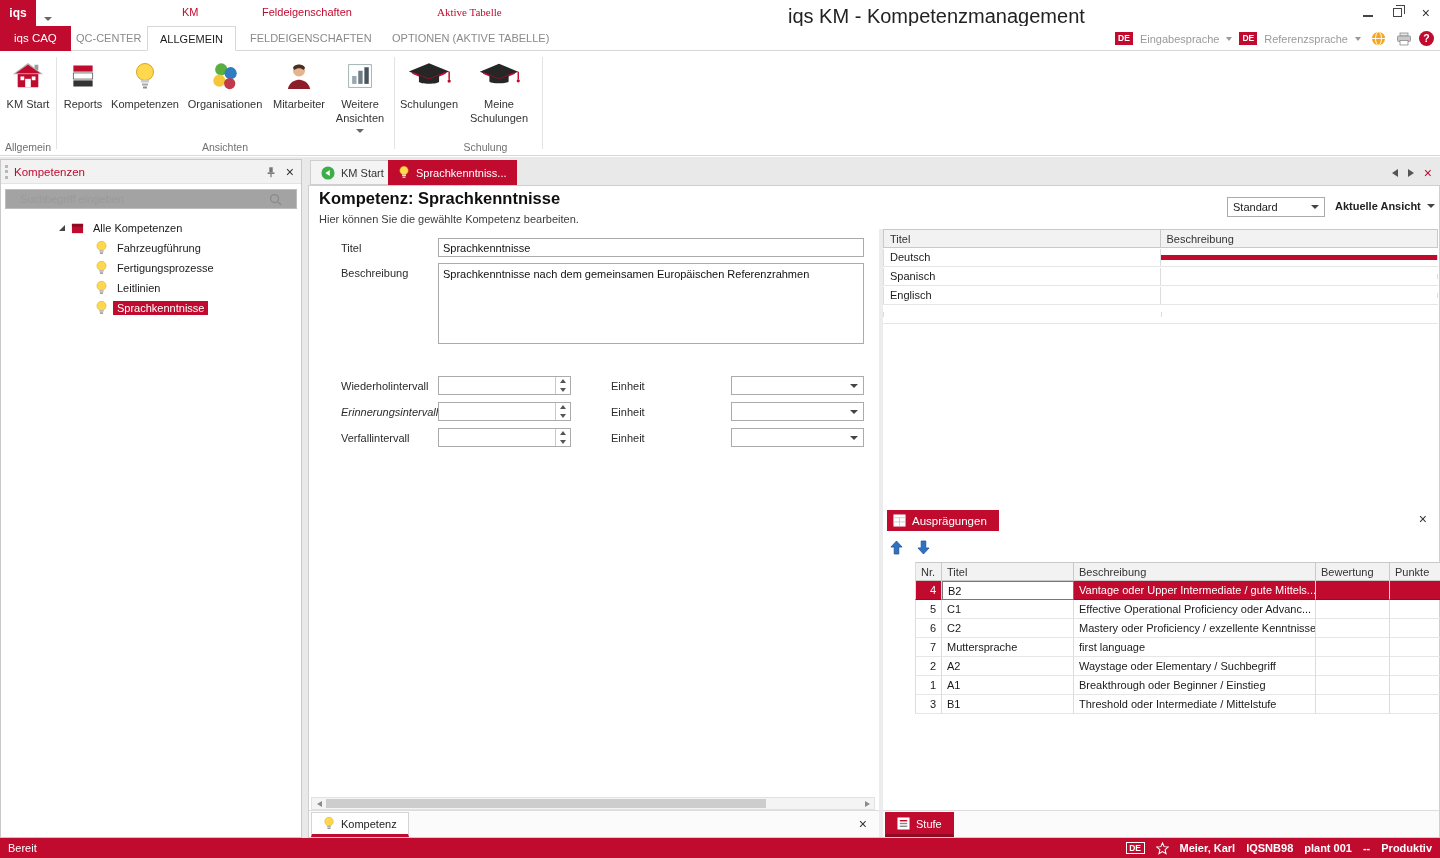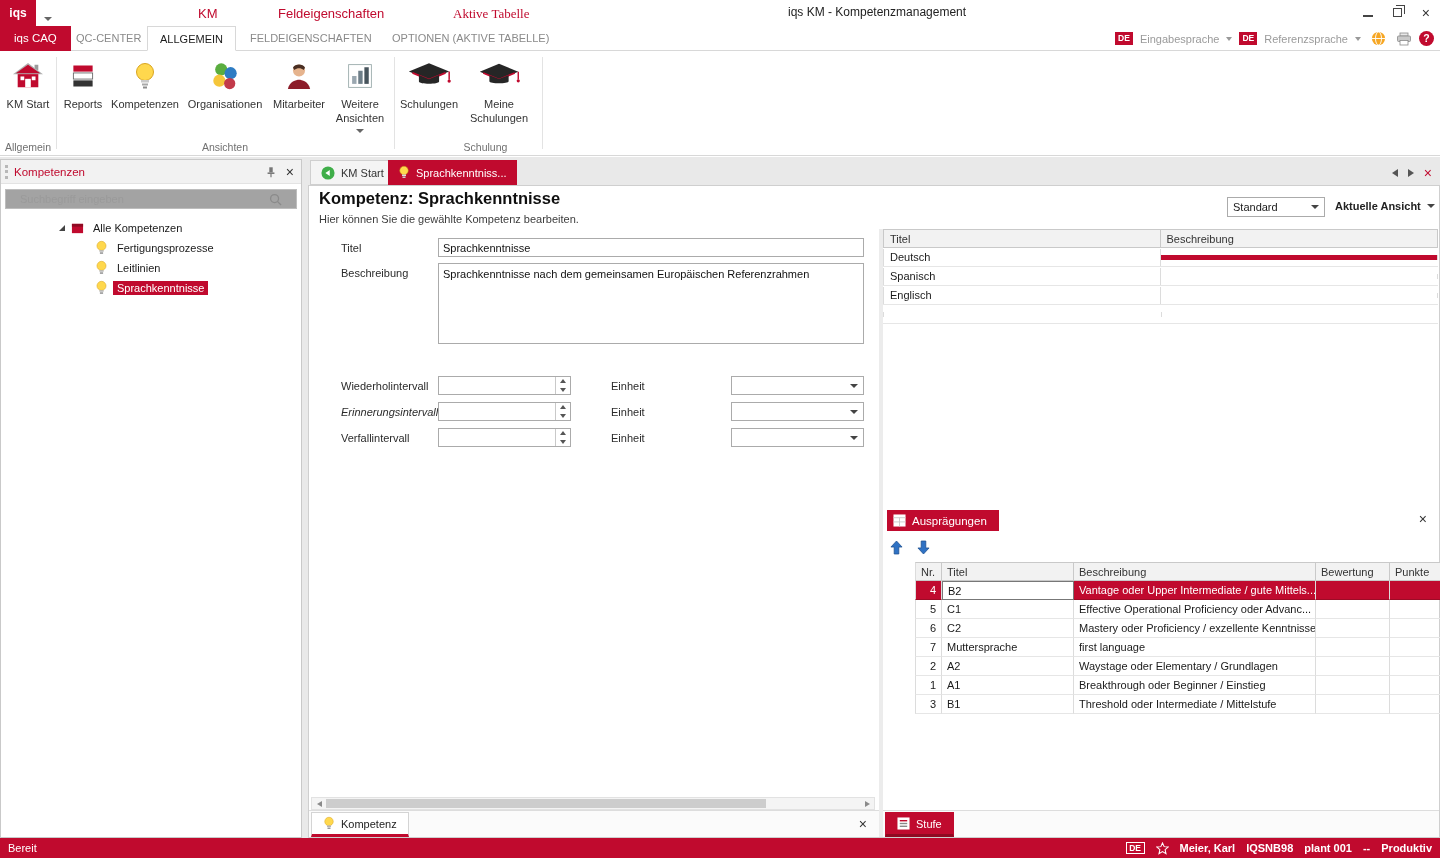--- a/index.html
+++ b/index.html
@@ -7,23 +7,23 @@
   html,body { width:1440px; height:858px; overflow:hidden; }
   body { font-family:"Liberation Sans", sans-serif; font-size:11px; color:#1a1a1a; background:#fff; }
   #app { position:relative; width:1440px; height:858px; background:#fff; overflow:hidden; }
   svg { display:block; }
 
   
   .titlebar { position:absolute; top:0; left:0; right:0; height:26px; background:#fff; }
   .tb-logo { position:absolute; left:0; top:0; width:36px; height:26px; background:var(--accent); color:#fff; font-weight:bold; font-size:12px; text-align:center; line-height:26px; }
   .tb-caret { position:absolute; left:44px; top:11px; }
   .caret-down { width:0; height:0; border-left:4px solid transparent; border-right:4px solid transparent; border-top:4px solid #666; display:inline-block; }
-  .tb-qt { position:absolute; top:6px; font-size:13px; color:var(--accent); white-space:nowrap;margin-left:16px; }
+  .tb-qt { position:absolute; top:6px; font-size:11px; color:var(--accent); white-space:nowrap; }
   .qt1 { left:182px; } .qt2 { left:262px; } .qt3 { left:437px;font-family:Liberation Serif, serif; }
-  .tb-title { position:absolute; left:788px; top:5px; font-size:12px; color:#222; white-space:nowrap; }
+  .tb-title { position:absolute; left:788px; top:5px; font-size:20px; color:#222; white-space:nowrap; }
   .tb-controls { position:absolute; right:10px; top:0; height:26px; display:flex; align-items:center; gap:20px; }
   .ic-min { width:10px; height:2px; background:#444; display:inline-block; }
   .ic-restore { position:relative; width:9px; height:9px; border:1px solid #444; display:inline-block; background:#fff; }
   .ic-restore::before { content:""; position:absolute; left:2px; top:-4px; width:8px; height:8px; border:1px solid #444; border-bottom:none; border-left:none; }
   .x-icon { color:#333; font-size:14px; line-height:1; font-weight:normal; }
   .x-icon::before { content:"×"; }
 
   
   .ribbon-tabs { position:absolute; top:26px; left:0; right:0; height:25px; background:#fff; border-bottom:1px solid #d8d8d8; }
   .ft { position:absolute; left:0; top:0; height:25px; line-height:25px; padding:0 14px; background:var(--accent); color:#fff; font-size:11.5px; }
@@ -343,20 +343,30 @@
           <span class="tlabel">Alle Kompetenzen</span>
         </div>
         <div class="trow child">
           <span>
               <svg viewBox="0 0 24 30" width="13" height="16">
                 <circle cx="12" cy="11" r="8.5" fill="#ffd84d" stroke="#d9a520"></circle>
                 <rect x="8" y="19" width="8" height="3" fill="#b5b5b5"></rect>
                 <rect x="9" y="23" width="6" height="3" fill="#999"></rect>
               </svg>
             </span>
+          <span class="tlabel">Fahrzeugführung</span>
+        </div>
+        <div class="trow child">
+          <span>
+              <svg viewBox="0 0 24 30" width="13" height="16">
+                <circle cx="12" cy="11" r="8.5" fill="#ffd84d" stroke="#d9a520"></circle>
+                <rect x="8" y="19" width="8" height="3" fill="#b5b5b5"></rect>
+                <rect x="9" y="23" width="6" height="3" fill="#999"></rect>
+              </svg>
+            </span>
           <span class="tlabel">Fertigungsprozesse</span>
         </div>
         <div class="trow child">
           <span>
               <svg viewBox="0 0 24 30" width="13" height="16">
                 <circle cx="12" cy="11" r="8.5" fill="#ffd84d" stroke="#d9a520"></circle>
                 <rect x="8" y="19" width="8" height="3" fill="#b5b5b5"></rect>
                 <rect x="9" y="23" width="6" height="3" fill="#999"></rect>
               </svg>
             </span>
@@ -580,21 +590,21 @@
           <div class="g-row">
             <div class="g-cell c-nr">7</div>
             <div class="g-cell c-titel">Muttersprache</div>
             <div class="g-cell c-besch">first language</div>
             <div class="g-cell c-bew"></div>
             <div class="g-cell c-pkt">100</div>
           </div>
           <div class="g-row">
             <div class="g-cell c-nr">2</div>
             <div class="g-cell c-titel">A2</div>
-            <div class="g-cell c-besch">Waystage oder Elementary / Grundlagen</div>
+            <div class="g-cell c-besch">Waystage oder Elementary / Suchbegriff</div>
             <div class="g-cell c-bew"></div>
             <div class="g-cell c-pkt">20</div>
           </div>
           <div class="g-row">
             <div class="g-cell c-nr">1</div>
             <div class="g-cell c-titel">A1</div>
             <div class="g-cell c-besch">Breakthrough oder Beginner / Einstieg</div>
             <div class="g-cell c-bew"></div>
             <div class="g-cell c-pkt">10</div>
           </div>

